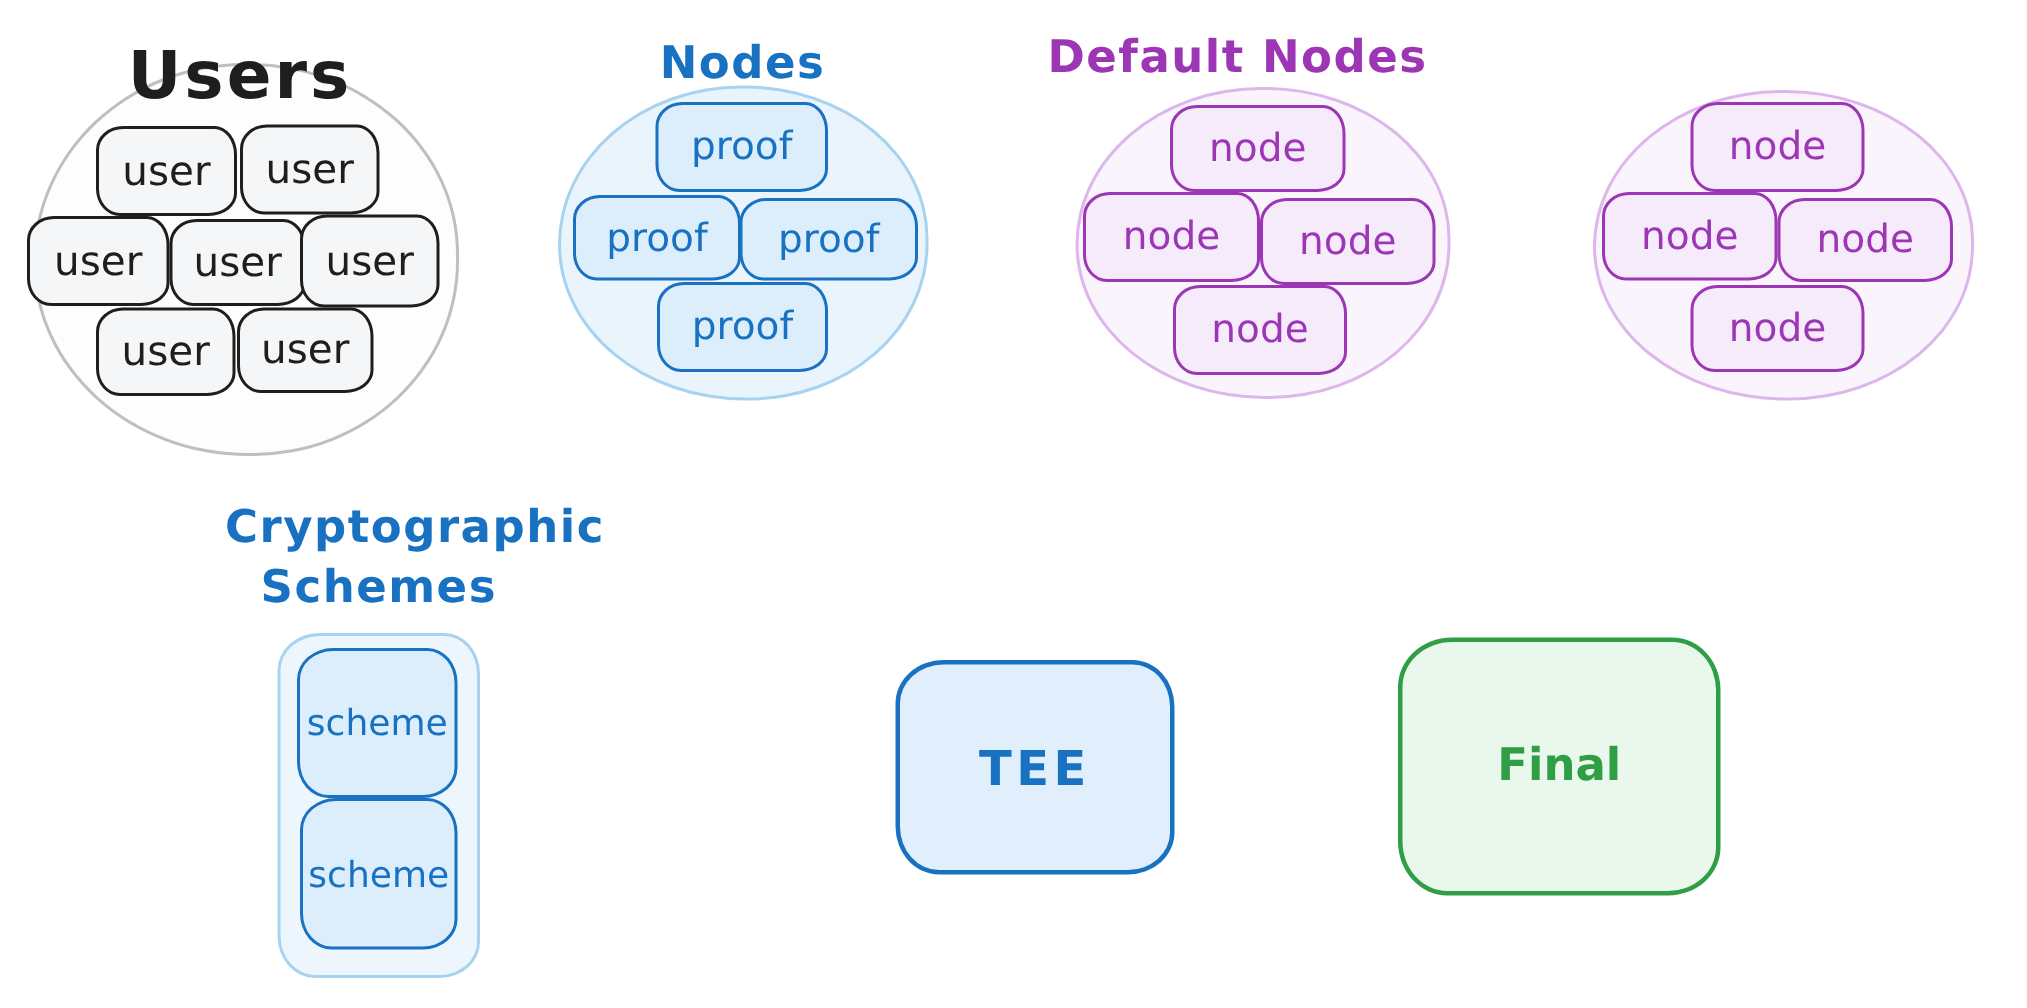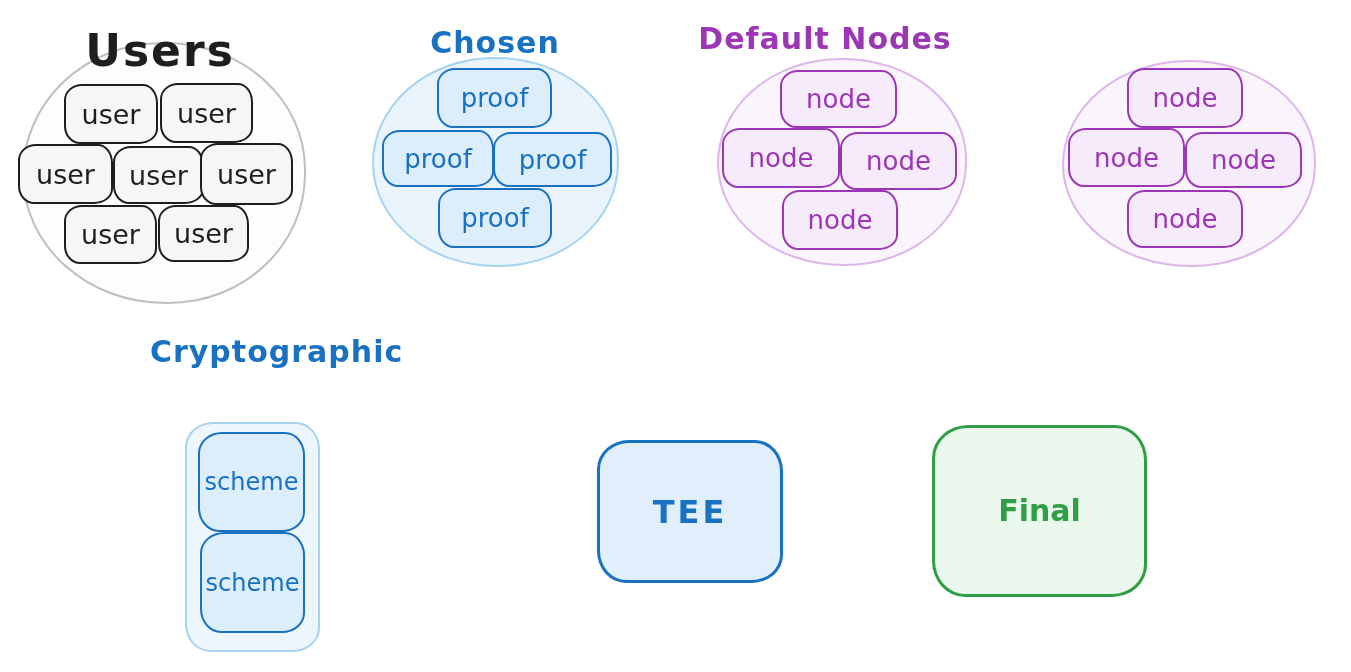--- a/index.html
+++ b/index.html
@@ -78,21 +78,21 @@
     <div class="box user-box" style="left:150px;top:63px;width:93px;height:60px;">user</div>
     <div class="box user-box" style="left:8px;top:124px;width:95px;height:60px;">user</div>
     <div class="box user-box" style="left:103px;top:126px;width:91px;height:58px;">user</div>
     <div class="box user-box" style="left:190px;top:123px;width:93px;height:62px;">user</div>
     <div class="box user-box" style="left:54px;top:185px;width:93px;height:59px;">user</div>
     <div class="box user-box" style="left:148px;top:185px;width:91px;height:57px;">user</div>
   </div>
 
   <div class="group" style="left:360px;top:20px;width:270px;height:250px;">
     <div class="ellipse blue-circle" style="left:12px;top:37px;width:243px;height:206px;"></div>
-    <div class="title blue-title" style="top:6px;">Chosen</div>
+    <div class="title blue-title" style="top:6px;">Nodes</div>
     <div class="box proof-box" style="left:77px;top:48px;width:115px;height:60px;">proof</div>
     <div class="box proof-box" style="left:22px;top:110px;width:112px;height:57px;">proof</div>
     <div class="box proof-box" style="left:133px;top:112px;width:119px;height:55px;">proof</div>
     <div class="box proof-box" style="left:78px;top:168px;width:114px;height:60px;">proof</div>
   </div>
 
   <div class="group" style="left:680px;top:20px;width:290px;height:250px;">
     <div class="ellipse purple-circle" style="left:37px;top:38px;width:246px;height:204px;"></div>
     <div class="title purple-title" style="top:2px;">Default Nodes</div>
     <div class="box node-box" style="left:100px;top:50px;width:117px;height:58px;">node</div>
@@ -104,20 +104,21 @@
   <div class="group" style="left:1040px;top:20px;width:300px;height:250px;">
     <div class="ellipse purple-circle" style="left:22px;top:40px;width:250px;height:203px;"></div>
     <div class="box node-box" style="left:87px;top:48px;width:116px;height:60px;">node</div>
     <div class="box node-box" style="left:28px;top:108px;width:117px;height:59px;">node</div>
     <div class="box node-box" style="left:145px;top:112px;width:117px;height:56px;">node</div>
     <div class="box node-box" style="left:87px;top:170px;width:116px;height:58px;">node</div>
   </div>
 
   <div class="group" style="left:150px;top:335px;width:205px;height:325px;">
     <div class="title blue-title" style="top:0px;">Cryptographic</div>
+    <div class="title blue-title" style="top:40px;">Schemes</div>
     <div class="schemes-outer" style="position:absolute;left:35px;top:87px;width:135px;height:230px;box-sizing:border-box;"></div>
     <div class="box scheme-box" style="left:48px;top:97px;width:107px;height:100px;">scheme</div>
     <div class="box scheme-box" style="left:50px;top:197px;width:105px;height:101px;">scheme</div>
   </div>
 
   <div class="tee-box" style="left:597px;top:440px;width:186px;height:143px;">
     <span>TEE</span>
   </div>
 
   <div class="final-box" style="left:932px;top:425px;width:215px;height:172px;">

